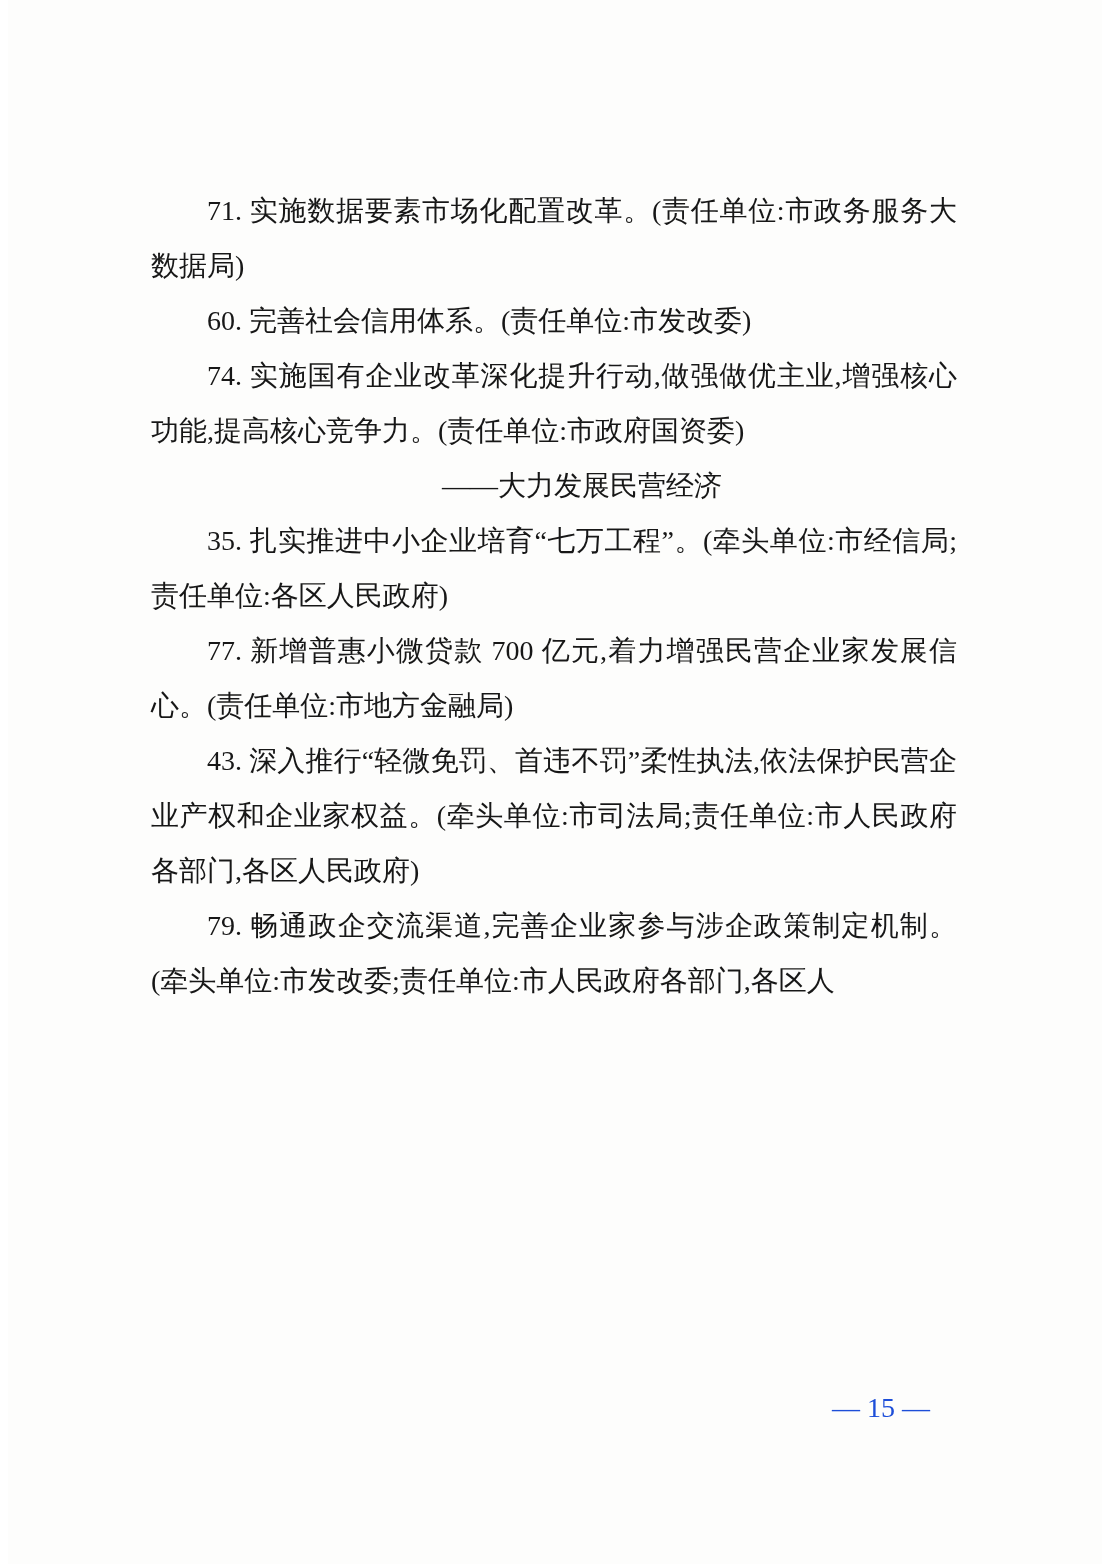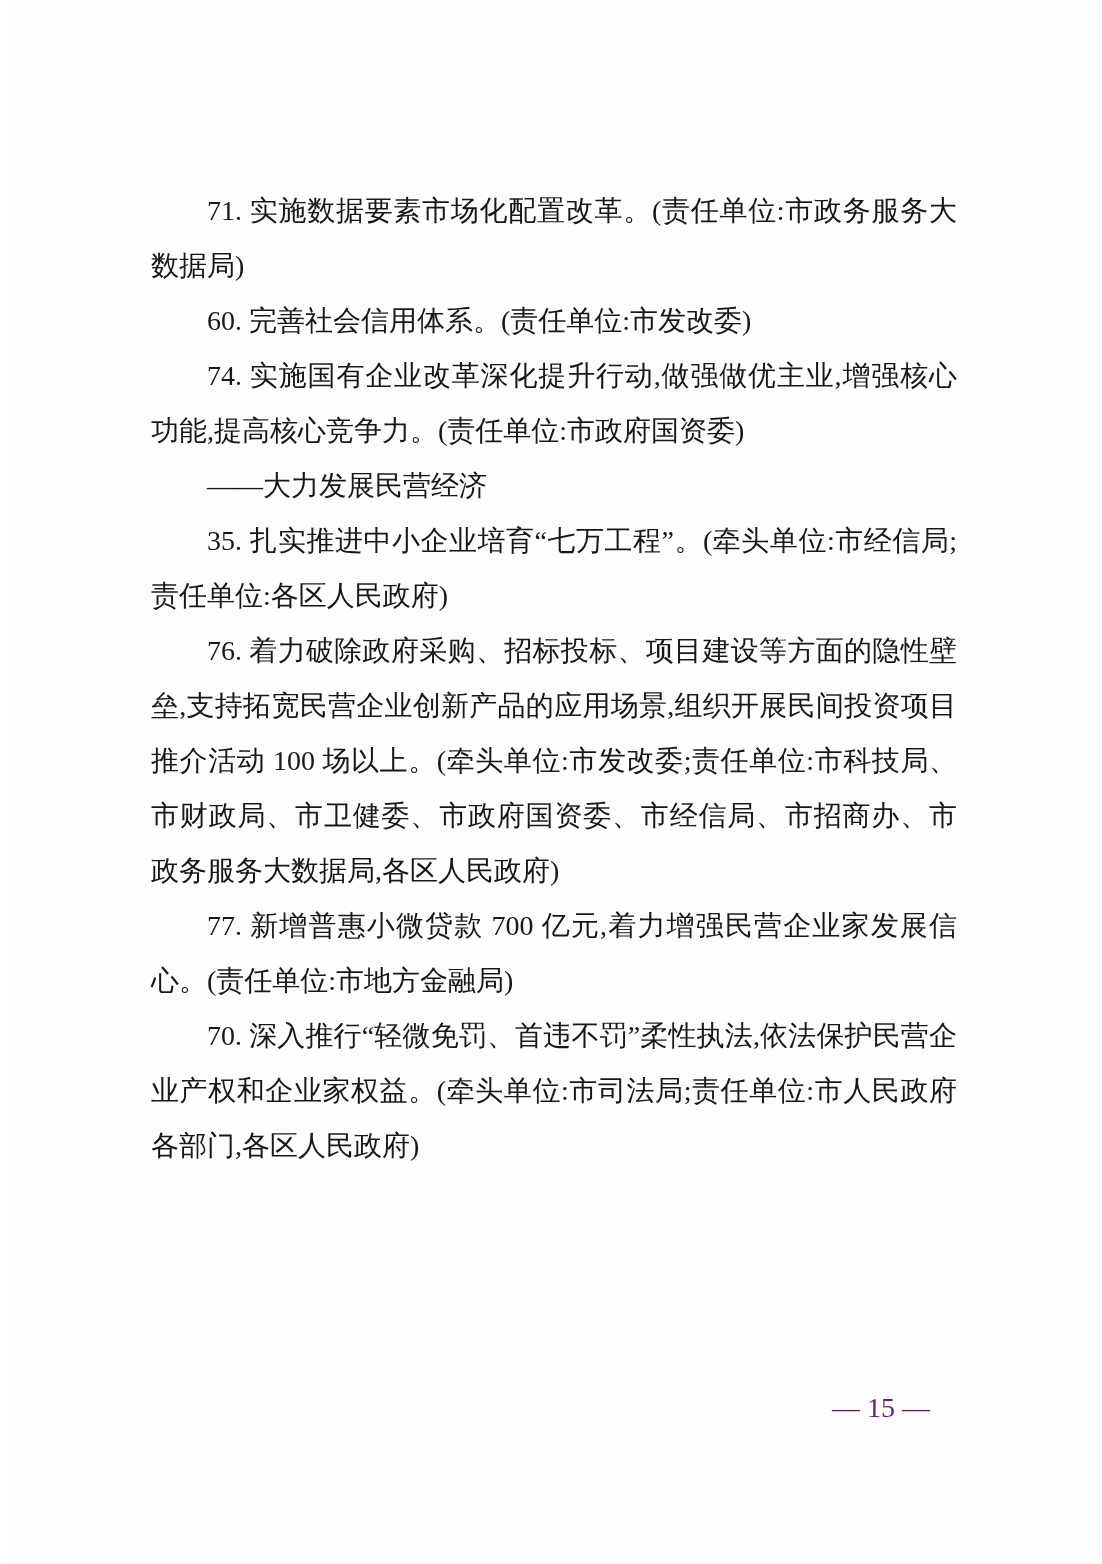--- a/index.html
+++ b/index.html
@@ -27,40 +27,40 @@
     margin: 0;
     font-size: 28px;
     line-height: 55px;
     text-align: justify;
     text-justify: inter-ideograph;
     text-indent: 56px;
     word-break: break-all;
     overflow-wrap: anywhere;
   }
   .content p.section-heading {
-    text-align: left;
+    text-align: center;
   }
   .page-number {
     position: absolute;
     top: 1390px;
     right: 180px;
     font-size: 28px;
     line-height: 36px;
     white-space: nowrap;
-    color: #701a75;
+    color: #1d4ed8;
   }
 </style>
 </head>
 <body>
 
 <div class="page">
   <div class="content">
     <p>71. 实施数据要素市场化配置改革。(责任单位:市政务服务大数据局)</p>
     <p>60. 完善社会信用体系。(责任单位:市发改委)</p>
     <p>74. 实施国有企业改革深化提升行动,做强做优主业,增强核心功能,提高核心竞争力。(责任单位:市政府国资委)</p>
     <p class="section-heading">——大力发展民营经济</p>
     <p>35. 扎实推进中小企业培育“七万工程”。(牵头单位:市经信局;责任单位:各区人民政府)</p>
-    <p>76. 着力破除政府采购、招标投标、项目建设等方面的隐性壁垒,支持拓宽民营企业创新产品的应用场景,组织开展民间投资项目推介活动 100 场以上。(牵头单位:市发改委;责任单位:市科技局、市财政局、市卫健委、市政府国资委、市经信局、市招商办、市政务服务大数据局,各区人民政府)</p>
     <p>77. 新增普惠小微贷款 700 亿元,着力增强民营企业家发展信心。(责任单位:市地方金融局)</p>
-    <p>70. 深入推行“轻微免罚、首违不罚”柔性执法,依法保护民营企业产权和企业家权益。(牵头单位:市司法局;责任单位:市人民政府各部门,各区人民政府)</p>
+    <p>43. 深入推行“轻微免罚、首违不罚”柔性执法,依法保护民营企业产权和企业家权益。(牵头单位:市司法局;责任单位:市人民政府各部门,各区人民政府)</p>
+    <p>79. 畅通政企交流渠道,完善企业家参与涉企政策制定机制。(牵头单位:市发改委;责任单位:市人民政府各部门,各区人</p>
   </div>
   <div class="page-number">— 15 —</div>
 </div>
 
 </body></html>

